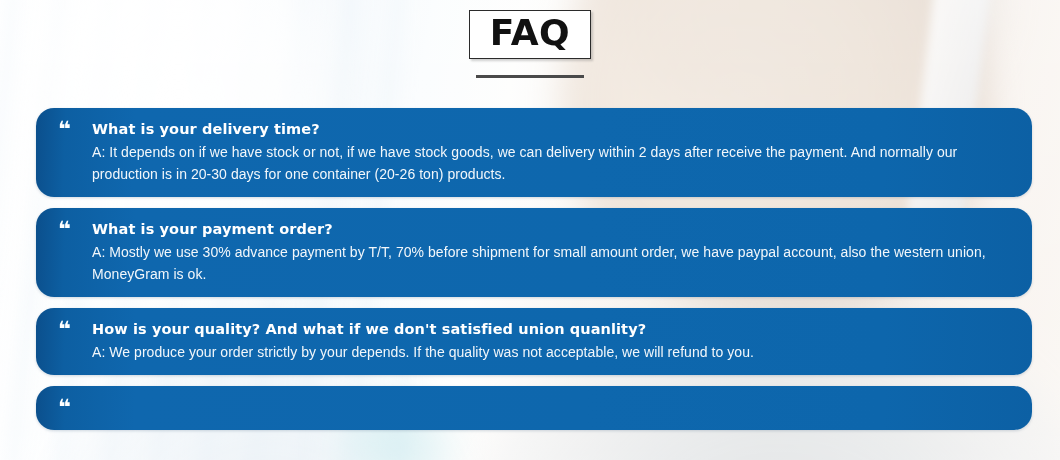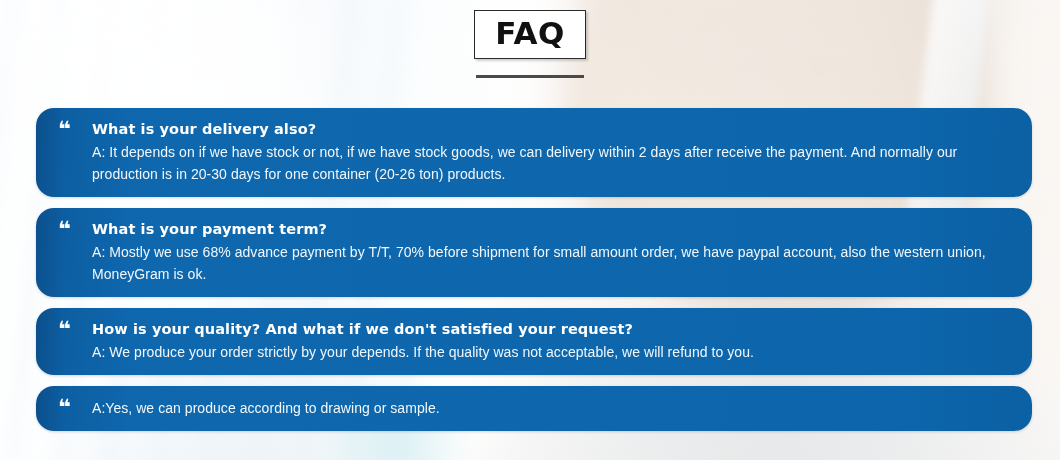--- a/index.html
+++ b/index.html
@@ -157,21 +157,21 @@
     margin-top: 10px;
     padding: 2px 20px 5px 20px;
     min-width: 64px;
     background: #ffffff;
     border: 1px solid #2b2b2b;
     box-shadow: 2px 2px 2px rgba(90,90,90,0.28);
   }
   .faq-badge-text {
     font-family: "DejaVu Sans", sans-serif;
     font-weight: bold;
-    font-size: 31px;
+    font-size: 36px;
     letter-spacing: 0.5px;
     color: #111111;
     line-height: 40px;
   }
   .title-rule {
     width: 108px;
     height: 3px;
     background: #4a4a4a;
     margin: 16px auto 0 auto;
   }
@@ -261,42 +261,41 @@
       <div class="faq-badge-text">FAQ</div>
     </div>
     <div class="title-rule"></div>
   </div>
 
   <div class="faq-list">
 
     <div class="faq-item">
       <div class="quote-mark">❝</div>
       <div class="faq-body">
-        <div class="faq-q">What is your delivery also?</div>
+        <div class="faq-q">What is your delivery time?</div>
         <div class="faq-a">A: It depends on if we have stock or not, if we have stock goods, we can delivery within 2 days after receive the payment. And normally our production is in 20-30 days for one container (20-26 ton) products.</div>
       </div>
     </div>
 
     <div class="faq-item">
       <div class="quote-mark">❝</div>
       <div class="faq-body">
-        <div class="faq-q">What is your payment term?</div>
-        <div class="faq-a">A: Mostly we use 68% advance payment by T/T, 70% before shipment for small amount order, we have paypal account, also the western union, MoneyGram is ok.</div>
+        <div class="faq-q">What is your payment order?</div>
+        <div class="faq-a">A: Mostly we use 30% advance payment by T/T, 70% before shipment for small amount order, we have paypal account, also the western union, MoneyGram is ok.</div>
       </div>
     </div>
 
     <div class="faq-item">
       <div class="quote-mark">❝</div>
       <div class="faq-body">
-        <div class="faq-q">How is your quality? And what if we don't satisfied your request?</div>
+        <div class="faq-q">How is your quality? And what if we don't satisfied union quanlity?</div>
         <div class="faq-a">A: We produce your order strictly by your depends. If the quality was not acceptable, we will refund to you.</div>
       </div>
     </div>
 
     <div class="faq-item">
       <div class="quote-mark">❝</div>
       <div class="faq-body">
-        <div class="faq-a">A:Yes, we can produce according to drawing or sample.</div>
       </div>
     </div>
 
   </div>
 </div>
 
 </body></html>

